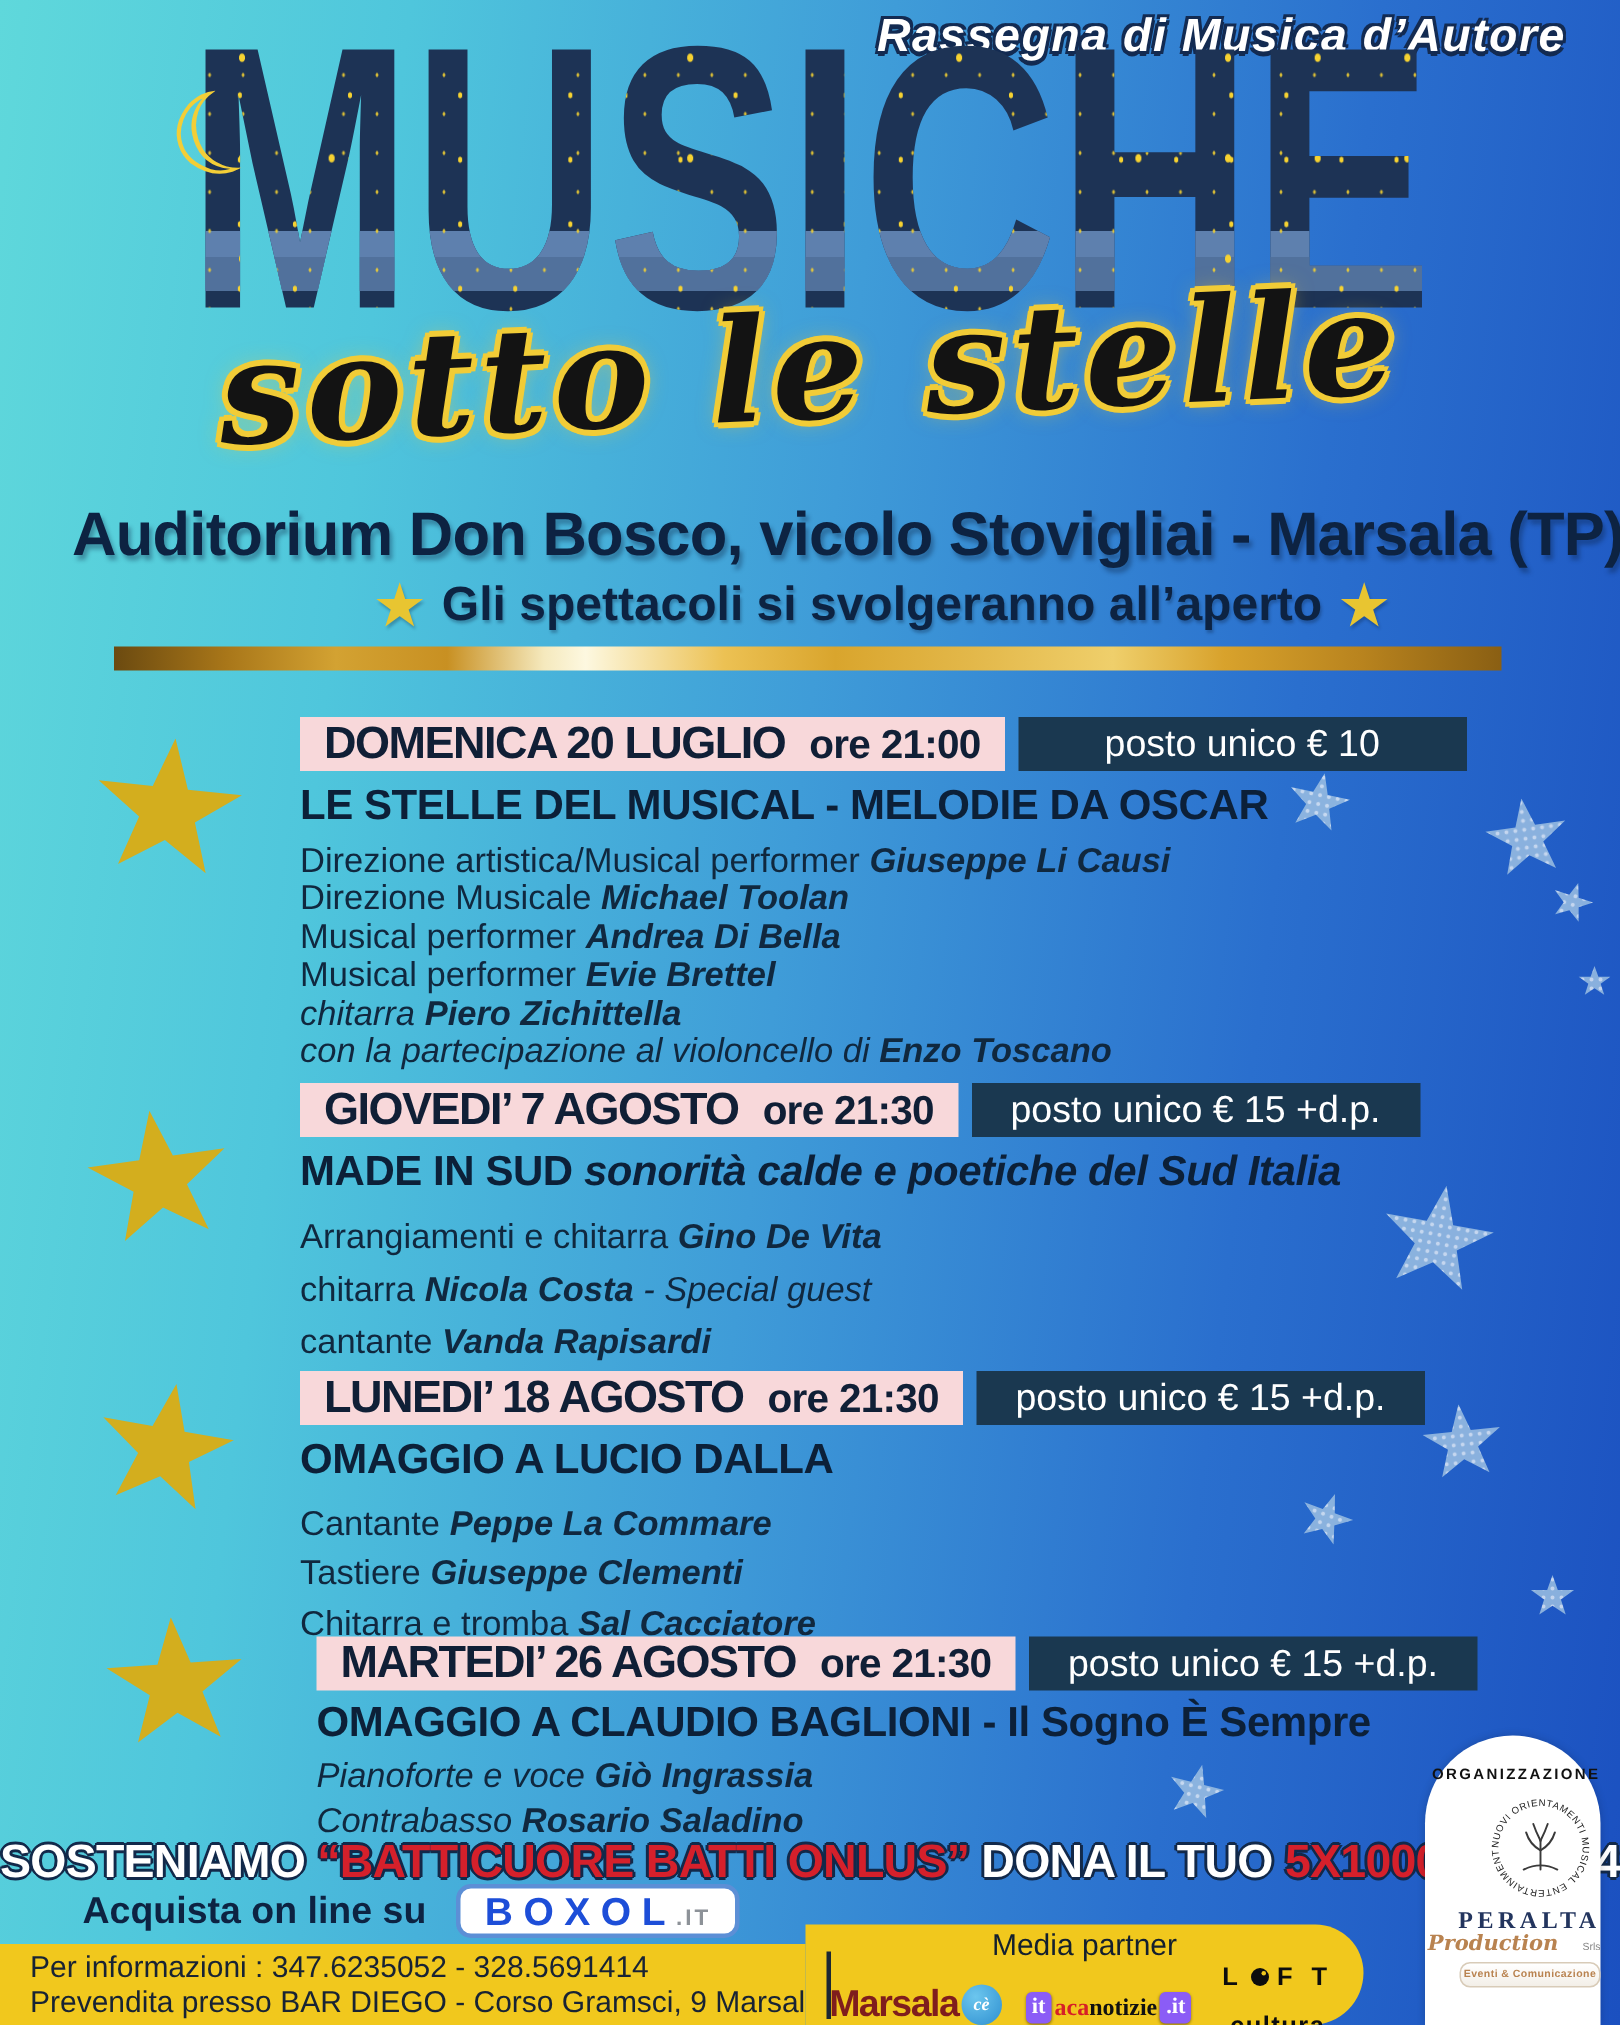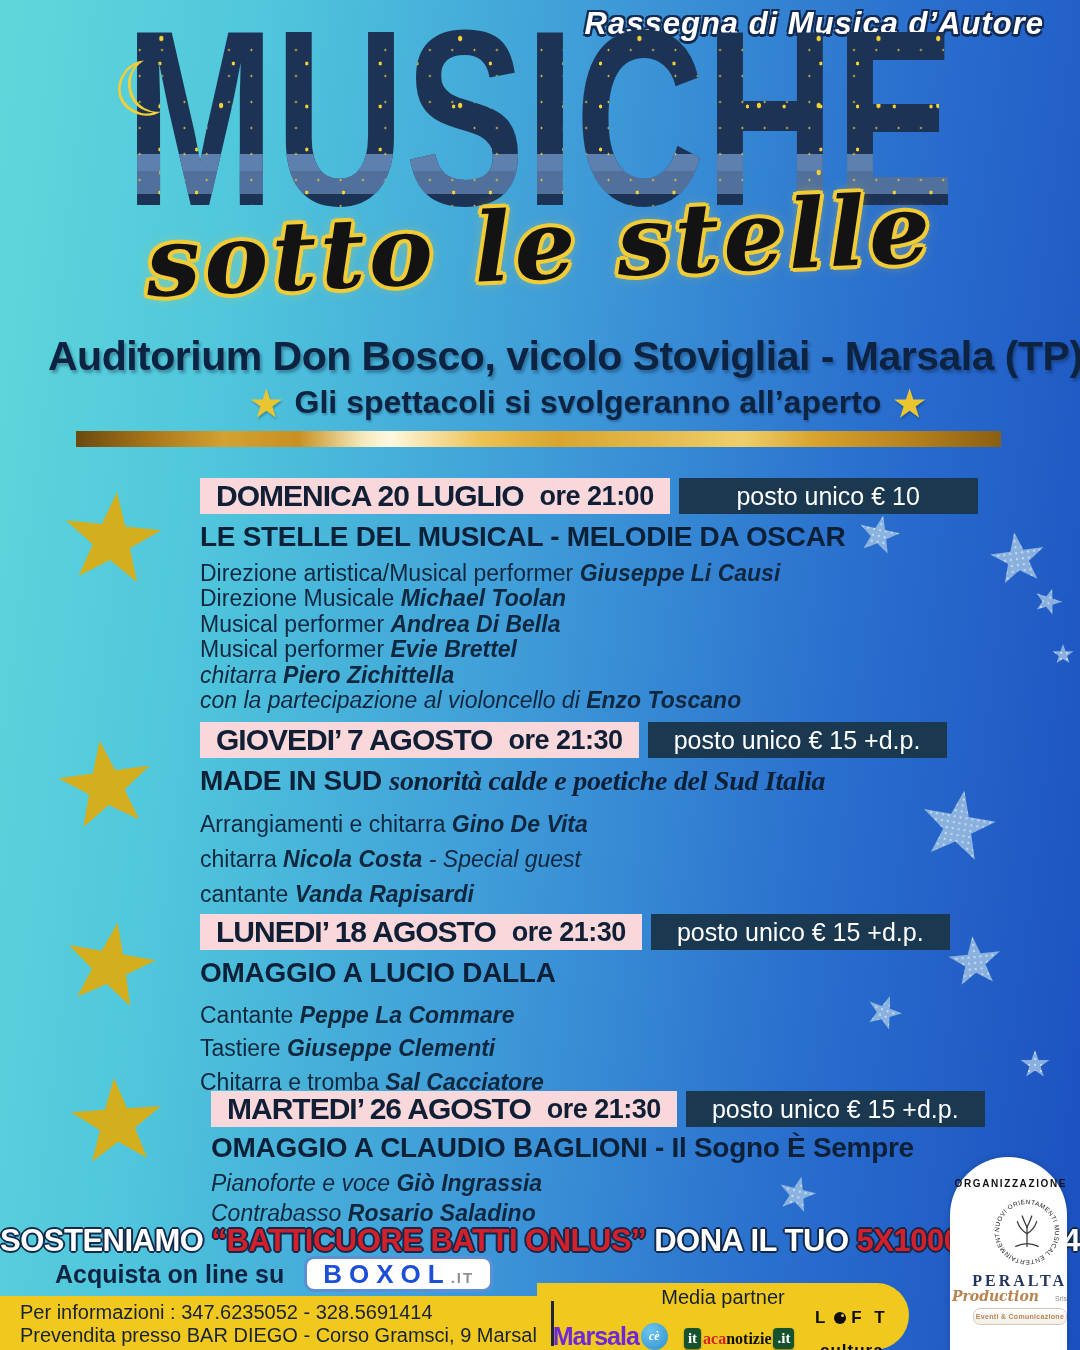--- a/index.html
+++ b/index.html
@@ -46,21 +46,21 @@
   
   .event{position:absolute;left:200px;width:710px;color:#0e2440;}
   .ev0{top:478px}.ev1{top:722px}.ev2{top:914px}.ev3{top:1091px;left:211px}
   .ev-header{display:flex;align-items:stretch;}
   .date-band{background:#f8d8da;display:flex;align-items:center;height:36px;padding:0 16px;white-space:nowrap;}
   .date-text{font:900 30px/1 "Liberation Sans",sans-serif;letter-spacing:-1px;color:#101f36;}
   .time-text{font:900 27px/1 "Liberation Sans",sans-serif;margin-left:16px;letter-spacing:-.5px;color:#101f36;}
   .price-band{background:#1a3850;color:#fff;height:36px;display:flex;align-items:center;justify-content:center;
     min-width:263px;margin-left:9px;padding:0 18px;font:400 25px/1 "Liberation Sans",sans-serif;white-space:nowrap;}
   .ev-title{margin-top:8px;font:900 28px/1.1 "Liberation Sans",sans-serif;letter-spacing:-.3px;white-space:nowrap;color:#0c2038;}
-  .ev-title .extra-italic{font-style:italic;font-family:Liberation Serif, serif;}
+  .ev-title .extra-italic{font-style:italic;}
   .credits{margin-top:8px;font:400 23px/25.5px "Liberation Sans",sans-serif;color:#10283f;}
   .ev1 .credits{line-height:35px;margin-top:10px}
   .ev2 .credits{line-height:33.5px;margin-top:10px}
   .ev3 .ev-title{margin-top:6px}
   .ev3 .credits{line-height:30px;margin-top:4px}
   .credits .b{font-weight:700}
   .credits .i{font-style:italic}
   .credit-line{white-space:nowrap;}
 
   
@@ -87,27 +87,27 @@
     padding:5px 0 0 20px;box-sizing:border-box;color:#182334;}
   .footer-line{font:400 20px/23px "Liberation Sans",sans-serif;white-space:nowrap;}
   .footer-line b{font-weight:400;}
   .footer-divider{position:absolute;left:551px;top:1301px;width:3px;height:45px;background:#1c2733;z-index:2;}
   .footer-media{position:absolute;left:537px;top:1283px;width:372px;height:67px;background:#f1c81d;
     border-radius:0 44px 48px 0;padding-top:3px;box-sizing:border-box;}
   .media-label{text-align:center;font:400 20px/22px "Liberation Sans",sans-serif;color:#14202e;}
   .media-logos{display:flex;align-items:center;justify-content:center;gap:16px;margin-top:1px;}
   .logo-marsala{display:flex;flex-direction:column;align-items:center;}
   .marsala-row{display:flex;align-items:center;}
-  .marsala-word{font:900 25px/1 "Liberation Sans",sans-serif;color:#6d28d9;letter-spacing:-1px;}
+  .marsala-word{font:900 25px/1 "Liberation Sans",sans-serif;color:#7f1d1d;letter-spacing:-1px;}
   .marsala-badge{width:27px;height:27px;border-radius:50%;background:radial-gradient(circle at 35% 30%,#6cc6ee,#2e8fd0);
     color:#fff;font:italic 700 12px/27px "Liberation Serif",serif;text-align:center;margin-left:2px;}
   .marsala-tagline{width:88px;height:3px;margin-top:2px;opacity:.75;
     background:repeating-linear-gradient(90deg,#7a6a3a 0 3px,transparent 3px 5px);}
   .logo-itaca{display:flex;align-items:center;}
-  .itaca-box{background:#14532d;color:#fff;font:700 15px/1 "Liberation Serif",serif;padding:3px 4px;
+  .itaca-box{background:#8b5cf6;color:#fff;font:700 15px/1 "Liberation Serif",serif;padding:3px 4px;
     border-radius:4px;box-shadow:0 1px 2px rgba(0,0,0,.4);}
   .itaca-red{color:#d62027;font:700 16px/1 "Liberation Serif",serif;margin-left:2px;}
   .itaca-black{color:#111;font:700 16px/1 "Liberation Serif",serif;margin-right:2px;}
   .logo-loft{display:flex;flex-direction:column;align-items:center;color:#0d0d0d;}
   .loft-row1{display:flex;align-items:center;gap:5px;font:900 17px/1 "Liberation Sans",sans-serif;letter-spacing:4px;}
   .loft-dot{width:12px;height:12px;border-radius:50%;background:#0d0d0d;position:relative;}
   .loft-dot::after{content:"";position:absolute;right:2px;top:2px;width:3px;height:3px;background:#f1c81d;border-radius:50%;}
   .loft-row2{font:700 17px/1 "Liberation Sans",sans-serif;letter-spacing:1px;margin-top:16px;}
   .loft-row3{font:400 7.5px/1 "Liberation Sans",sans-serif;letter-spacing:.5px;margin-top:2px;}
 

